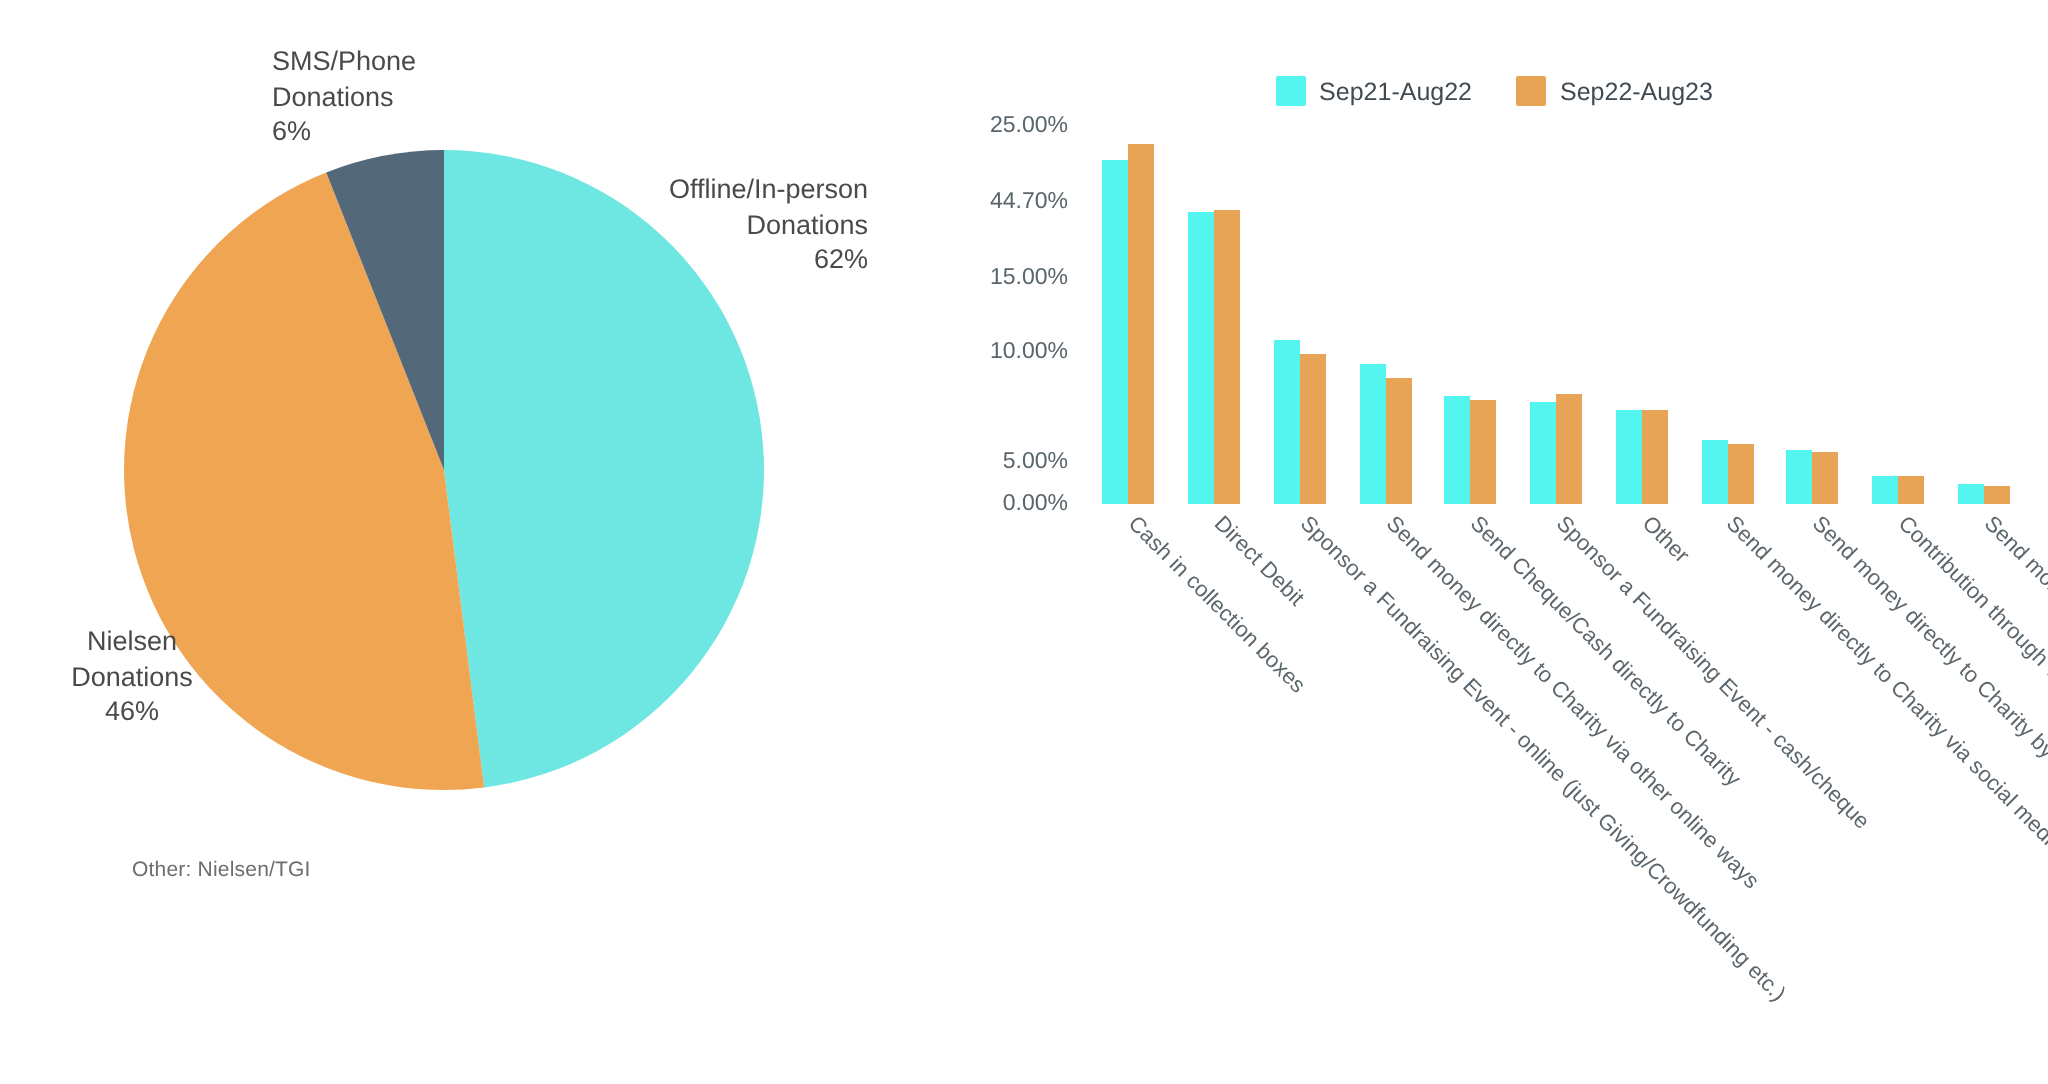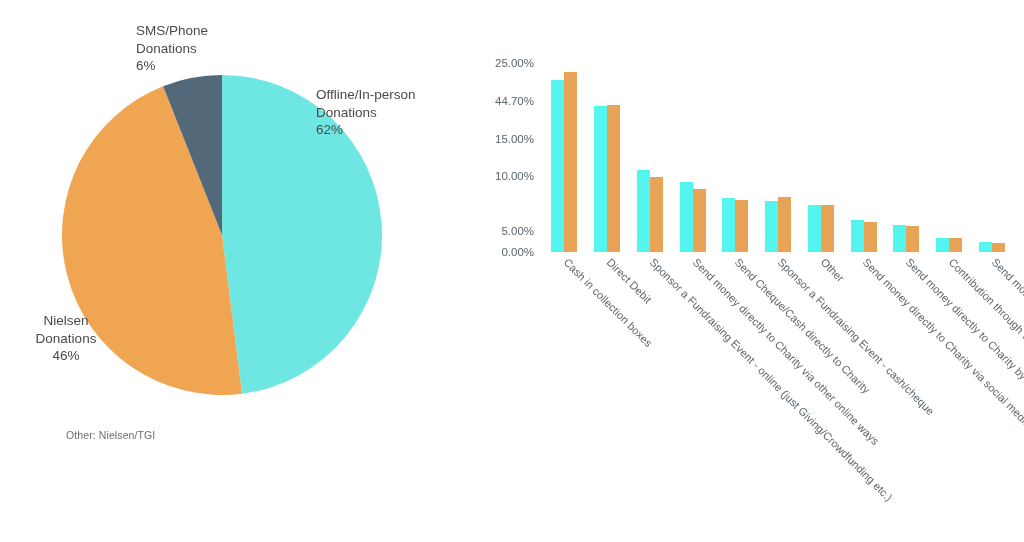--- a/index.html
+++ b/index.html
@@ -18,21 +18,21 @@
   #pie-svg{position:absolute;left:0;top:0;}
 
   .pie-label{
     position:absolute;
     font-size:13.5px;
     line-height:17.5px;
     color:#4a4a4a;
     white-space:nowrap;
   }
   #lbl-sms{left:136px;top:22px;text-align:left;width:110px;}
-  #lbl-offline{left:316px;top:86px;text-align:left;width:118px;}
+  #lbl-offline{left:316px;top:86px;text-align:right;width:118px;}
   #lbl-digital{left:16px;top:312px;text-align:center;width:100px;}
   .pie-label .pl-pct{display:block;}
 
   #pie-source{
     position:absolute;left:66px;top:429px;
     font-size:10.5px;color:#6d6d6d;letter-spacing:.1px;
   }
 
   
   #bar-panel{position:absolute;left:470px;top:0;width:554px;height:542px;}
@@ -119,20 +119,30 @@
       <span>Nielsen</span><br>
       <span>Donations</span>
       <span class="pl-pct">46%</span>
     </div>
 
     <div id="pie-source">Other: Nielsen/TGI</div>
   </section>
 
   <section id="bar-panel">
 
+    <div id="bar-legend">
+        <div class="legend-item">
+          <span class="legend-swatch" style="background: rgb(84, 244, 239);"></span>
+          <span class="legend-text">Sep21-Aug22</span>
+        </div>
+        <div class="legend-item">
+          <span class="legend-swatch" style="background: rgb(232, 164, 86);"></span>
+          <span class="legend-text">Sep22-Aug23</span>
+        </div>
+      </div>
 
     <div id="plot">
       <div id="ytick-layer">
           <div class="ytick" style="top: 189px;">0.00%</div>
           <div class="ytick" style="top: 168px;">5.00%</div>
           <div class="ytick" style="top: 113.4px;">10.00%</div>
           <div class="ytick" style="top: 75.6px;">15.00%</div>
           <div class="ytick" style="top: 37.8px;">44.70%</div>
           <div class="ytick" style="top: 0px; margin-left: 24px;">25.00%</div>
         </div>

